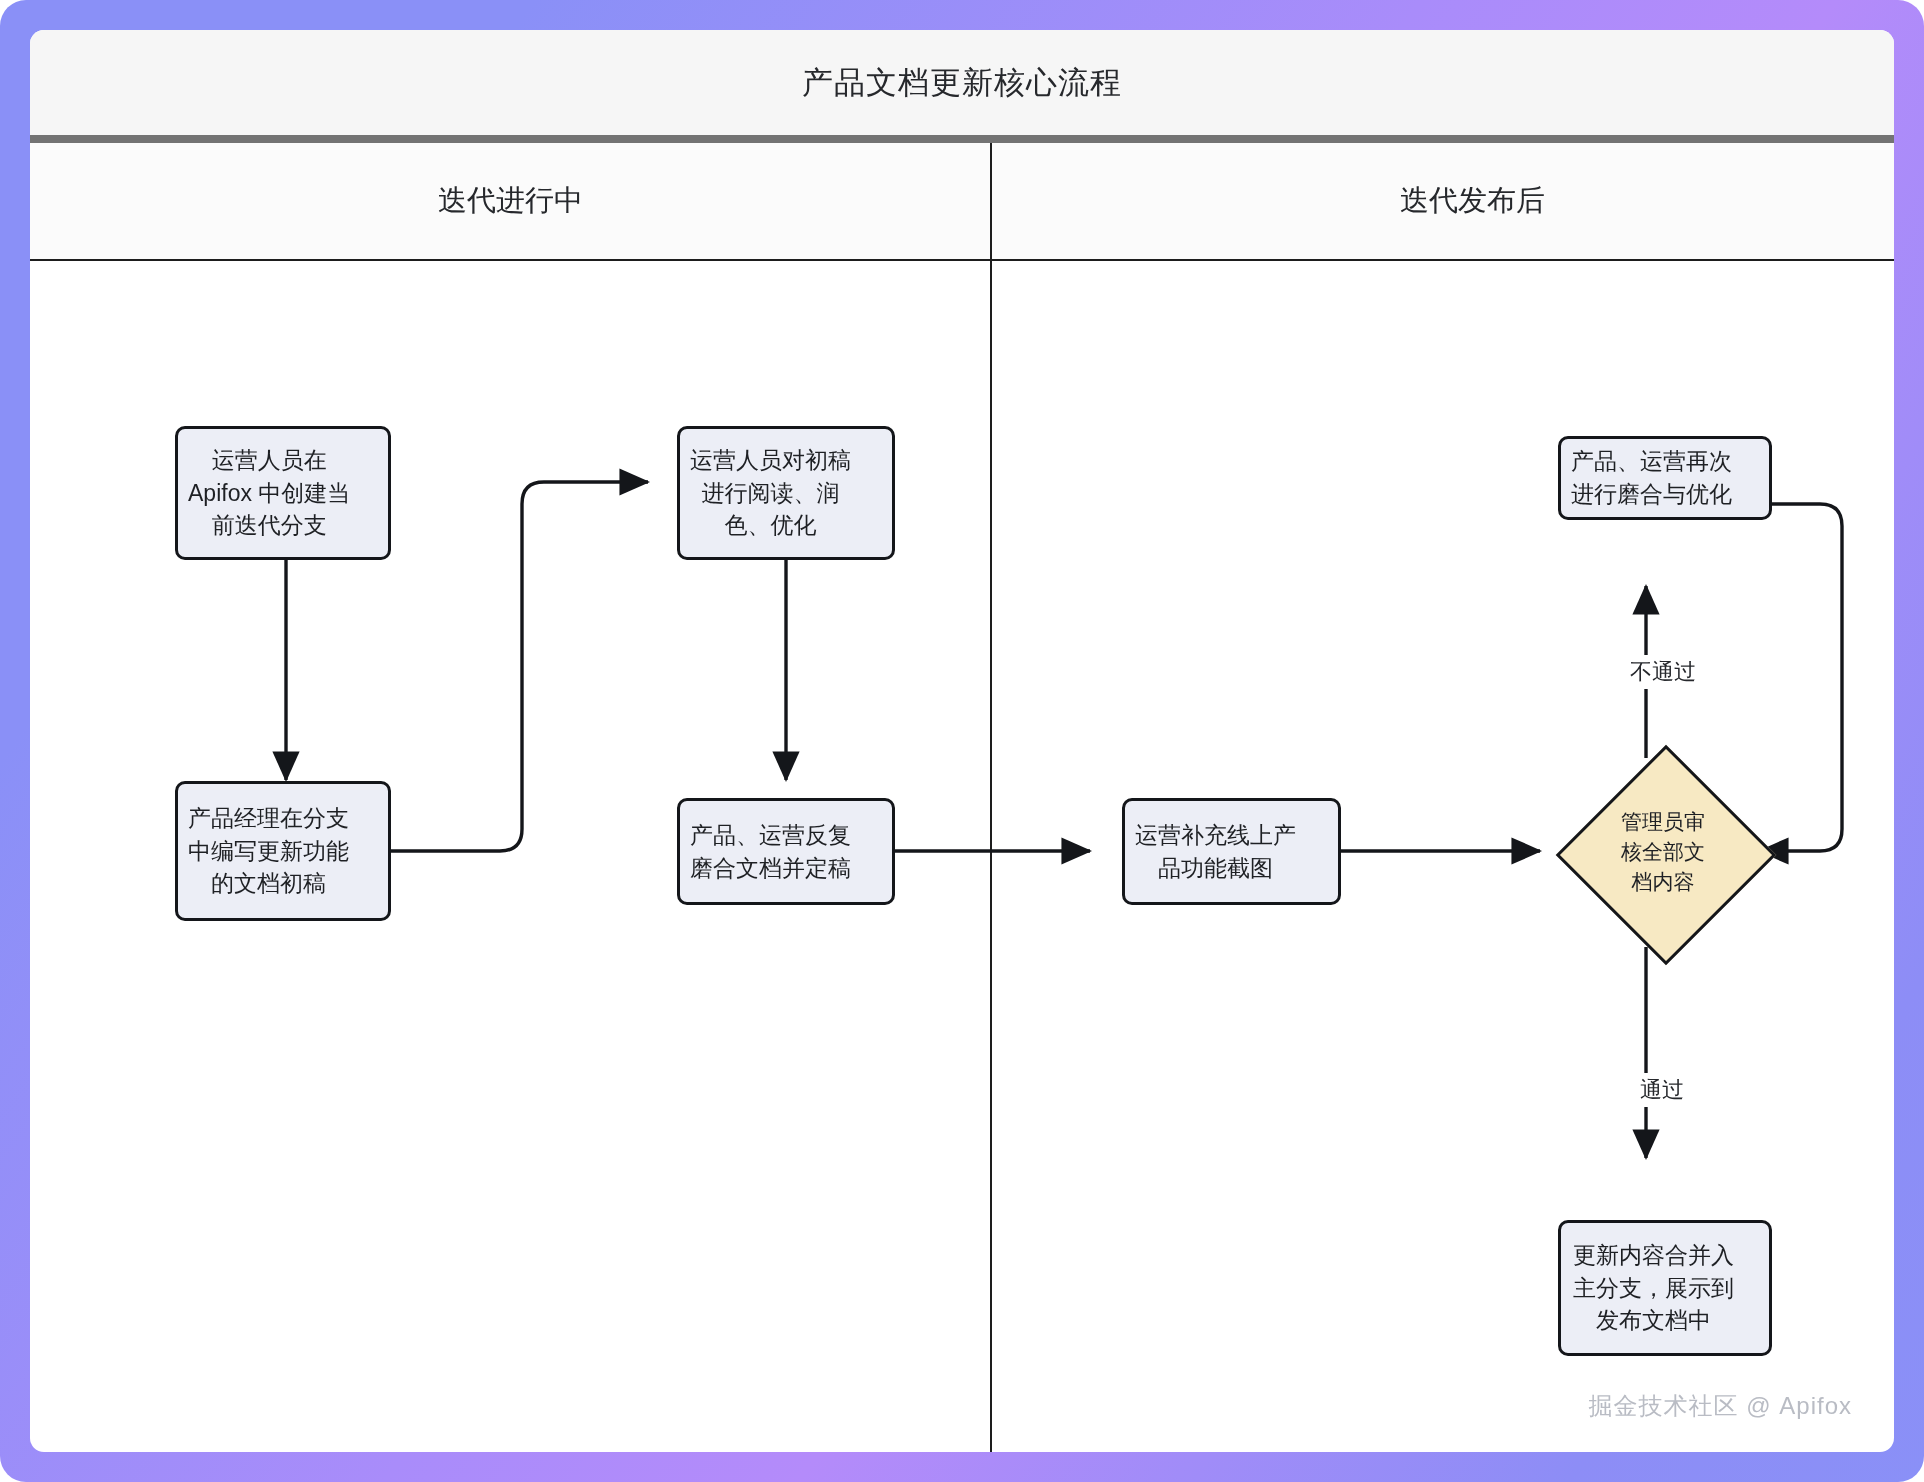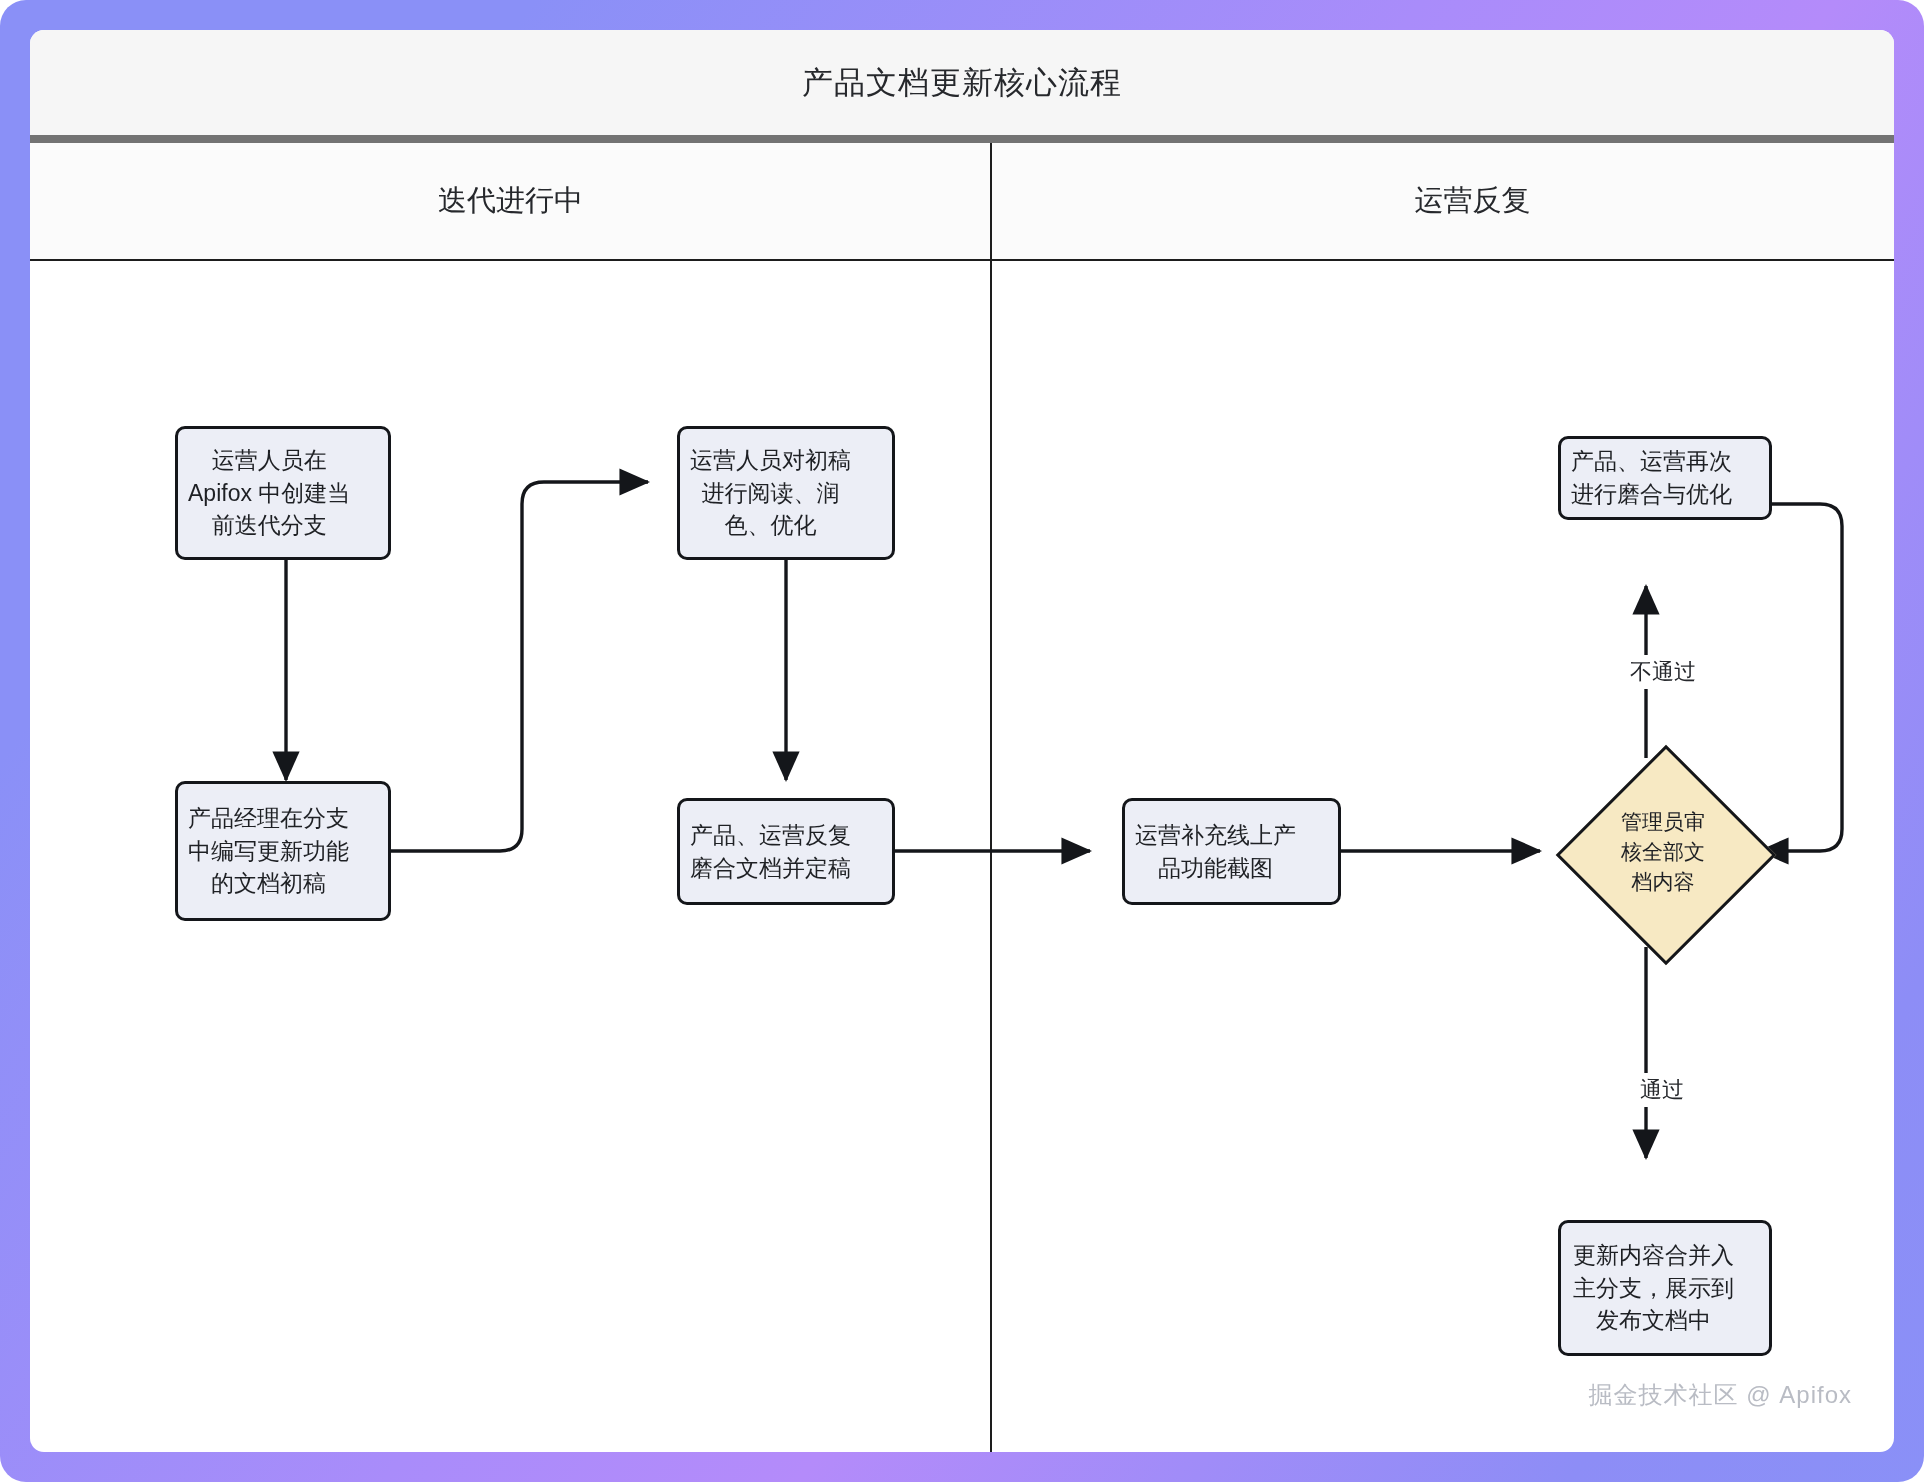--- a/index.html
+++ b/index.html
@@ -140,41 +140,41 @@
     left: 0; top: 0;
     width: 100%;
     height: 100%;
     pointer-events: none;
   }
 
   
   .watermark {
     position: absolute;
     right: 42px;
-    bottom: 41px;
+    bottom: 30px;
     font-size: 24px;
     color: #b9bcc4;
     letter-spacing: 1px;
   }
 </style>
 </head>
 <body>
 
 <div id="page">
   <div id="canvas">
 
     <div class="title-band">
       <div class="title">产品文档更新核心流程</div>
     </div>
 
     <div class="lane-head" id="lane-head-left">
       <div class="lane-label">迭代进行中</div>
     </div>
     <div class="lane-head" id="lane-head-right">
-      <div class="lane-label">运营反复</div>
+      <div class="lane-label">迭代发布后</div>
     </div>
     <div class="lane-divider"></div>
 
     <svg id="edges" viewBox="0 0 1864 1422" preserveAspectRatio="none">
       <defs>
         <marker id="arrow" markerWidth="11" markerHeight="11" refX="8.4" refY="4" orient="auto">
           <path d="M0,0 L9,4 L0,8 z" fill="#14161a"></path>
         </marker>
       </defs>
       <g fill="none" stroke="#14161a" stroke-width="3.4" marker-end="url(#arrow)">

